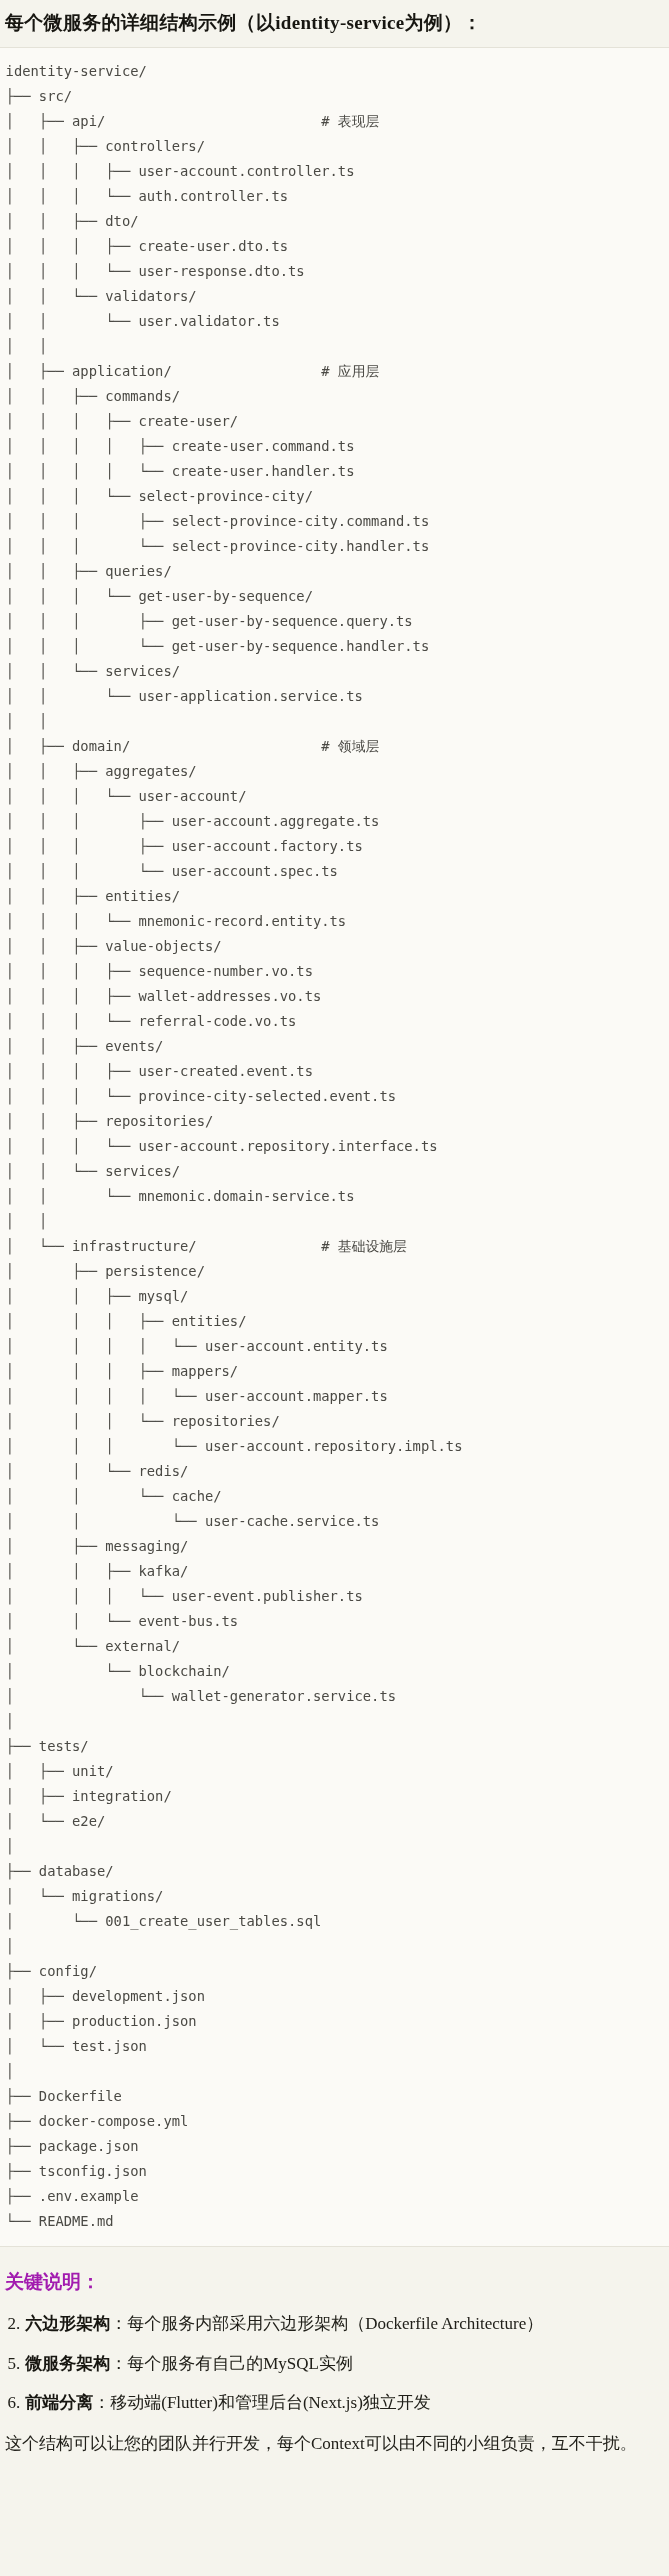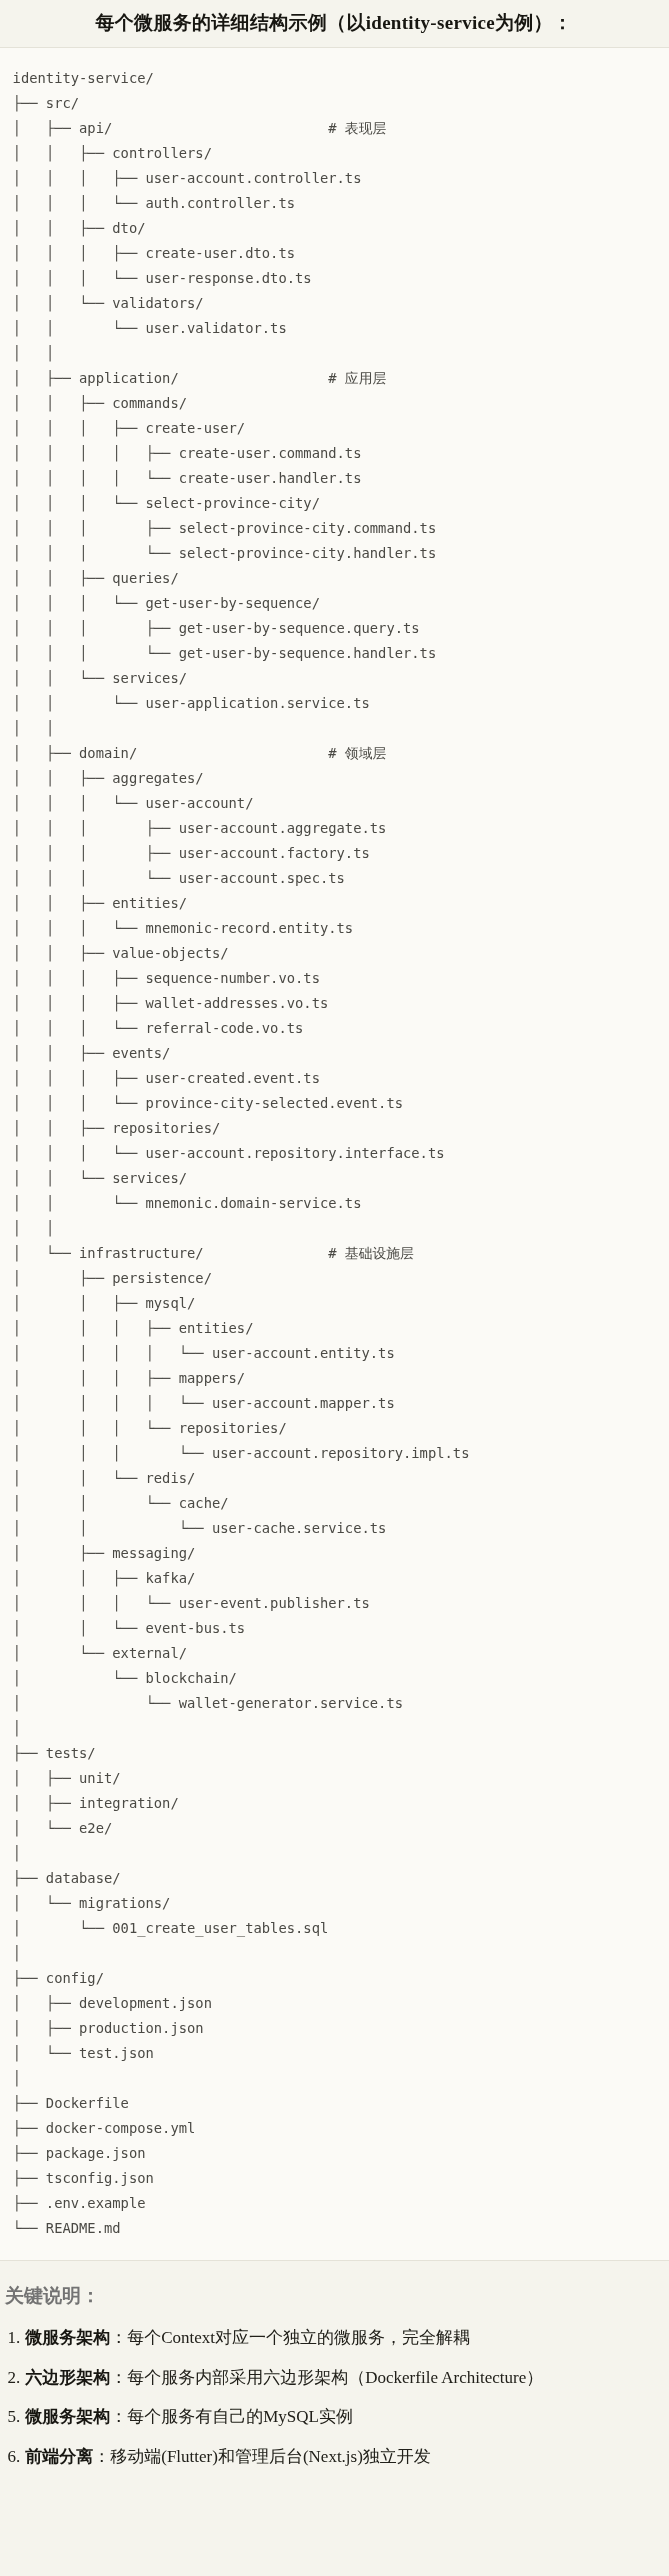--- a/index.html
+++ b/index.html
@@ -7,53 +7,52 @@
     width: 669px;
     height: 2576px;
     background: #F5F4ED;
     color: #21201A;
     font-family: "Liberation Serif", "DejaVu Serif", serif;
     overflow: hidden;
     box-sizing: border-box;
   }
   .header {
     padding: 10px 6.3px 10.6px 5px;
-    text-align: center;
   }
   .page-title {
     margin: 0;
     font-size: 19px;
     line-height: 1.4;
     font-weight: bold;
     color: #171611;
     letter-spacing: 0.3px;
   }
   .code-block {
     background: #FBFAF6;
     border-top: 0.6px solid #E4E2D8;
     border-bottom: 0.6px solid #E4E2D8;
     padding: 11.3px 6.3px 11.3px 5.6px;
   }
   .file-tree {
-    margin: 7px;
+    margin: 0;
     font-family: "DejaVu Sans Mono", "Liberation Mono", monospace;
     font-size: 13.8px;
     line-height: 25px;
     color: #4A4944;
     white-space: pre;
   }
   .notes {
     padding: 0 7.5px 0 5px;
   }
   .notes-heading {
     margin: 22.5px 0 0 0;
     font-size: 19px;
     line-height: 1.4;
     font-weight: bold;
-    color: #737373;
+    color: #a21caf;
   }
   .notes-list {
     margin-top: 16.3px;
   }
   .note-item {
     font-size: 17px;
     line-height: 1.45;
     margin-bottom: 15px;
     padding-left: 2.5px;
   }
@@ -165,19 +164,19 @@
 ├── docker-compose.yml
 ├── package.json
 ├── tsconfig.json
 ├── .env.example
 └── README.md</pre>
 </div>
 
 <div class="notes">
   <h2 class="notes-heading">关键说明：</h2>
   <div class="notes-list">
-      <div class="note-item"><span class="num">1.</span><span class="label">微服务架构</span><span class="text">：每个Context对应一个独立的微服务，完全解耦</span></div>
       <div class="note-item"><span class="num">2.</span><span class="label">六边形架构</span><span class="text">：每个服务内部采用六边形架构（Dockerfile Architecture）</span></div>
       <div class="note-item"><span class="num">5.</span><span class="label">微服务架构</span><span class="text">：每个服务有自己的MySQL实例</span></div>
       <div class="note-item"><span class="num">6.</span><span class="label">前端分离</span><span class="text">：移动端(Flutter)和管理后台(Next.js)独立开发</span></div>
     </div>
+  <p class="notes-footer">这个结构可以让您的团队并行开发，每个Context可以由不同的小组负责，互不干扰。</p>
 </div>
 
 
 </body></html>

